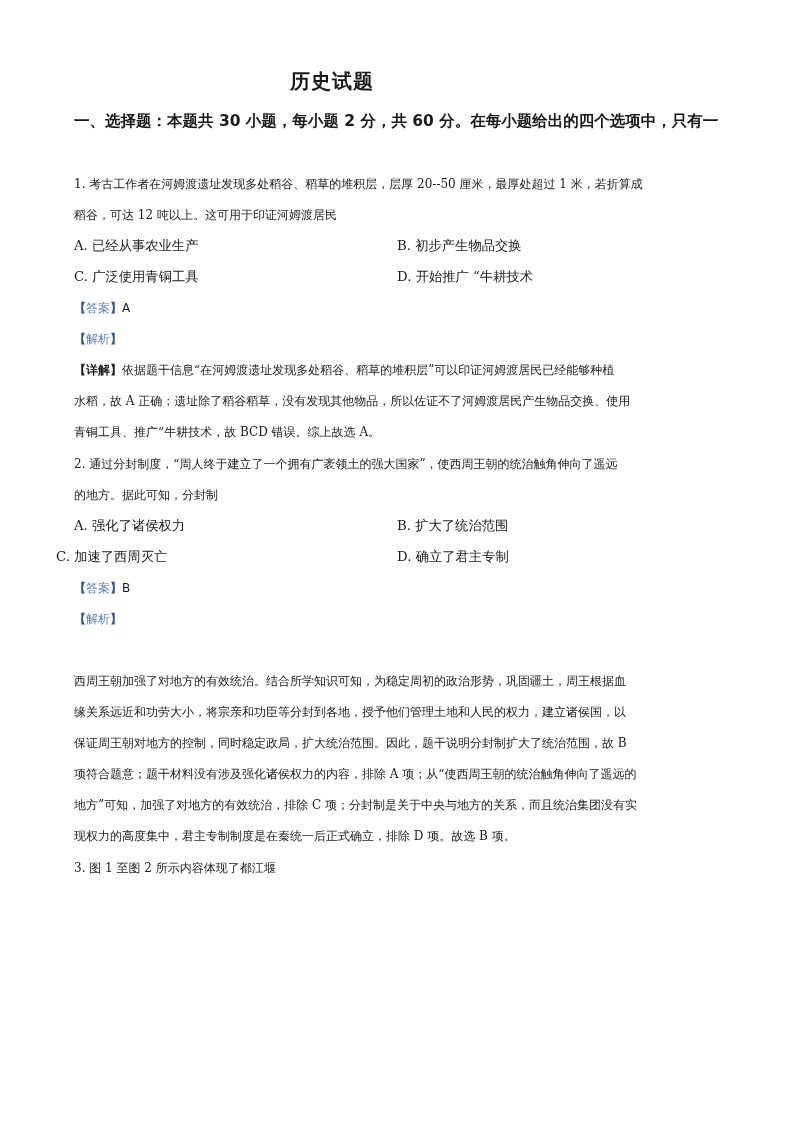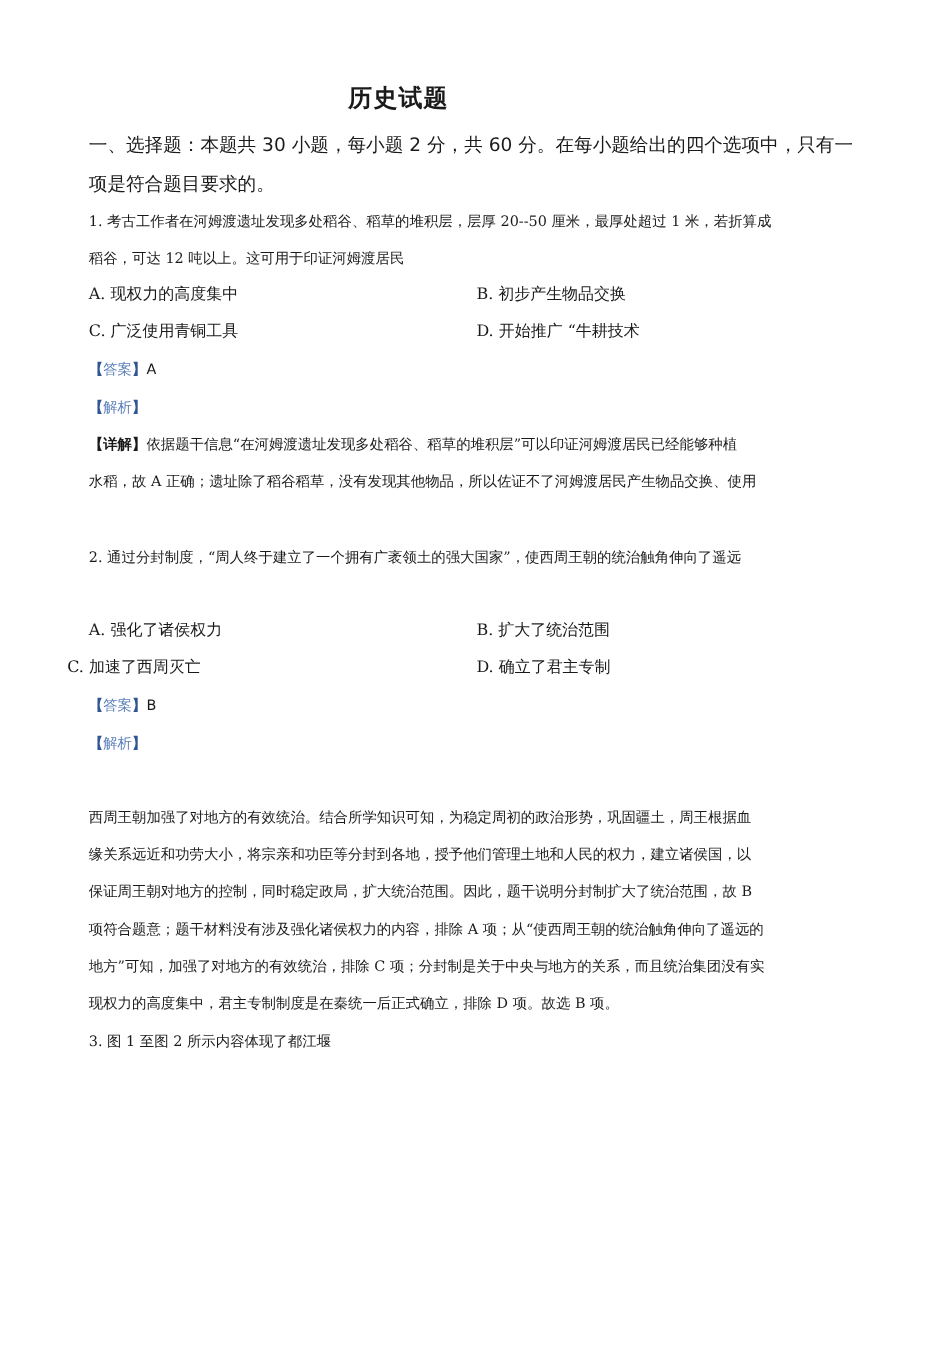--- a/index.html
+++ b/index.html
@@ -1,55 +1,56 @@
 <!DOCTYPE html>
 <html><head>
 <meta charset="utf-8">
 <style>
   html, body { margin:0; padding:0; background:#ffffff; }
   body { width:793px; height:1122px; position:relative; overflow:hidden;
          font-family:"DejaVu Serif","Liberation Serif",serif; color:#1a1a1a; }
   .page { position:absolute; left:0; top:0; width:793px; height:1122px; }
   .title { position:absolute; left:0; width:664px; top:68px; text-align:center;
            font-size:20px; font-weight:bold; font-family:"DejaVu Sans","Liberation Sans",sans-serif; letter-spacing:1px; }
-  .section { position:absolute; left:74px; width:650px; top:105px; font-size:15.5px; font-weight:normal;
+  .section { position:absolute; left:74px; width:650px; top:105px; font-size:15.5px; font-weight:bold;
              line-height:32px; font-family:"DejaVu Sans","Liberation Sans",sans-serif; }
   .line { position:absolute; left:74px; width:650px; font-size:12px; line-height:20px; white-space:nowrap; }
   .opt { position:absolute; font-size:13.3px; line-height:20px; white-space:nowrap; }
   .lbl { color:#5b7fb8; }
   .lbl .br { color:#2f5597; font-weight:bold; }
   .bold { font-weight:bold; }
   .ans { font-family:"DejaVu Sans","Liberation Sans",sans-serif; }
 </style>
 </head>
 <body>
 
 <div class="page">
   <div class="title">历史试题</div>
   <div class="section">
     <div>一、选择题：本题共 30 小题，每小题 2 分，共 60 分。在每小题给出的四个选项中，只有一</div>
-    <div>项是符合题目要求的。</div>
   </div>
 
   <div class="line" style="top:174px">1. 考古工作者在河姆渡遗址发现多处稻谷、稻草的堆积层，层厚 20--50 厘米，最厚处超过 1 米，若折算成</div>
   <div class="line" style="top:205px">稻谷，可达 12 吨以上。这可用于印证河姆渡居民</div>
-  <div class="opt" style="left:74px;top:236px">A.  现权力的高度集中</div>
+  <div class="opt" style="left:74px;top:236px">A.  已经从事农业生产</div>
   <div class="opt" style="left:397px;top:236px">B.  初步产生物品交换</div>
   <div class="opt" style="left:74px;top:267px">C.  广泛使用青铜工具</div>
   <div class="opt" style="left:397px;top:267px">D.  开始推广 “牛耕技术</div>
   <div class="line" style="top:298px">
     <span class="lbl"><span class="br">【</span><span>答案</span><span class="br">】</span></span><span class="ans">A</span>
   </div>
   <div class="line" style="top:329px">
     <span class="lbl"><span class="br">【</span><span>解析</span><span class="br">】</span></span>
   </div>
   <div class="line" style="top:391px">水稻，故 A 正确；遗址除了稻谷稻草，没有发现其他物品，所以佐证不了河姆渡居民产生物品交换、使用</div>
   <div class="line" style="top:360px"><span class="bold">【详解】</span><span>依据题干信息“在河姆渡遗址发现多处稻谷、稻草的堆积层”可以印证河姆渡居民已经能够种植</span></div>
+  <div class="line" style="top:422px">青铜工具、推广“牛耕技术，故 BCD 错误。综上故选 A。</div>
 
   <div class="line" style="top:454px">2. 通过分封制度，“周人终于建立了一个拥有广袤领土的强大国家”，使西周王朝的统治触角伸向了遥远</div>
+  <div class="line" style="top:485px">的地方。据此可知，分封制</div>
   <div class="opt" style="left:74px;top:516px">A.  强化了诸侯权力</div>
   <div class="opt" style="left:397px;top:516px">B.  扩大了统治范围</div>
   <div class="opt" style="left:56px;top:547px">C.  加速了西周灭亡</div>
   <div class="opt" style="left:397px;top:547px">D.  确立了君主专制</div>
   <div class="line" style="top:578px">
     <span class="lbl"><span class="br">【</span><span>答案</span><span class="br">】</span></span><span class="ans">B</span>
   </div>
   <div class="line" style="top:609px">
     <span class="lbl"><span class="br">【</span><span>解析</span><span class="br">】</span></span>
   </div>

